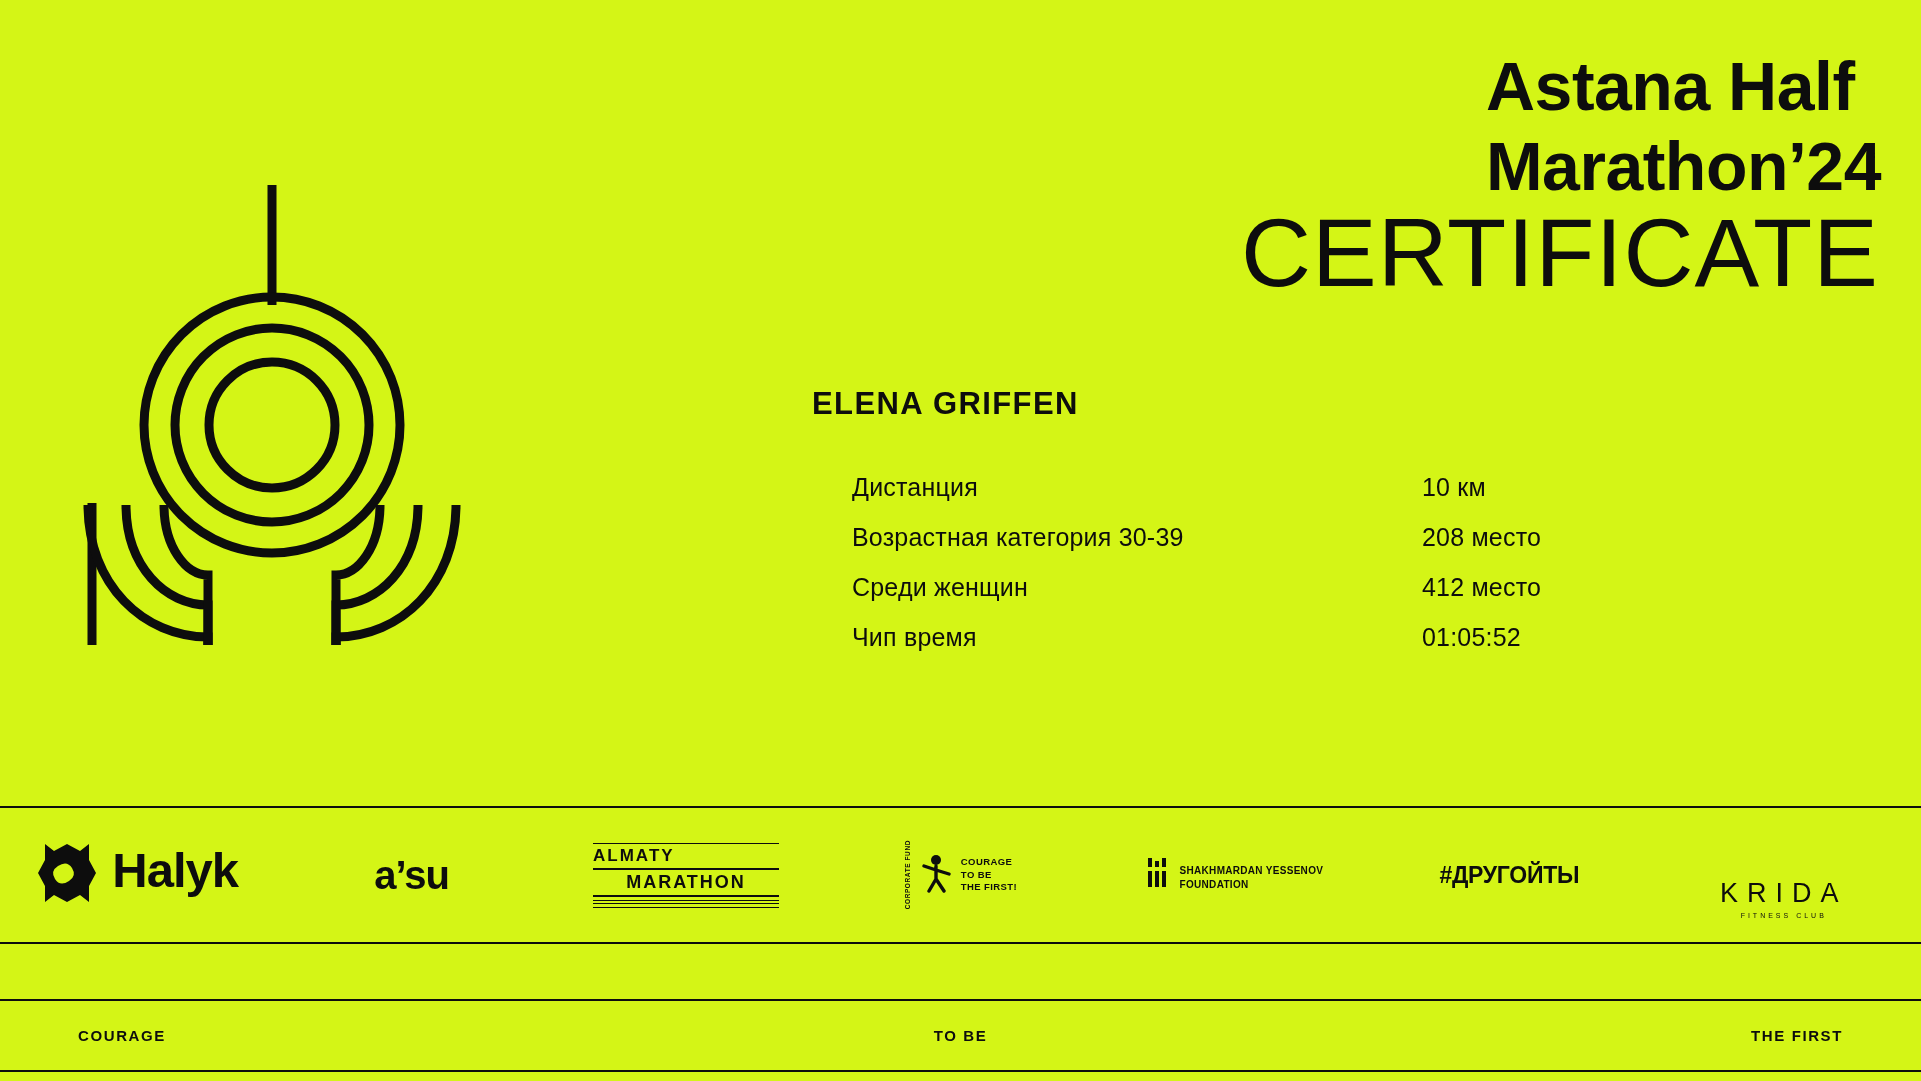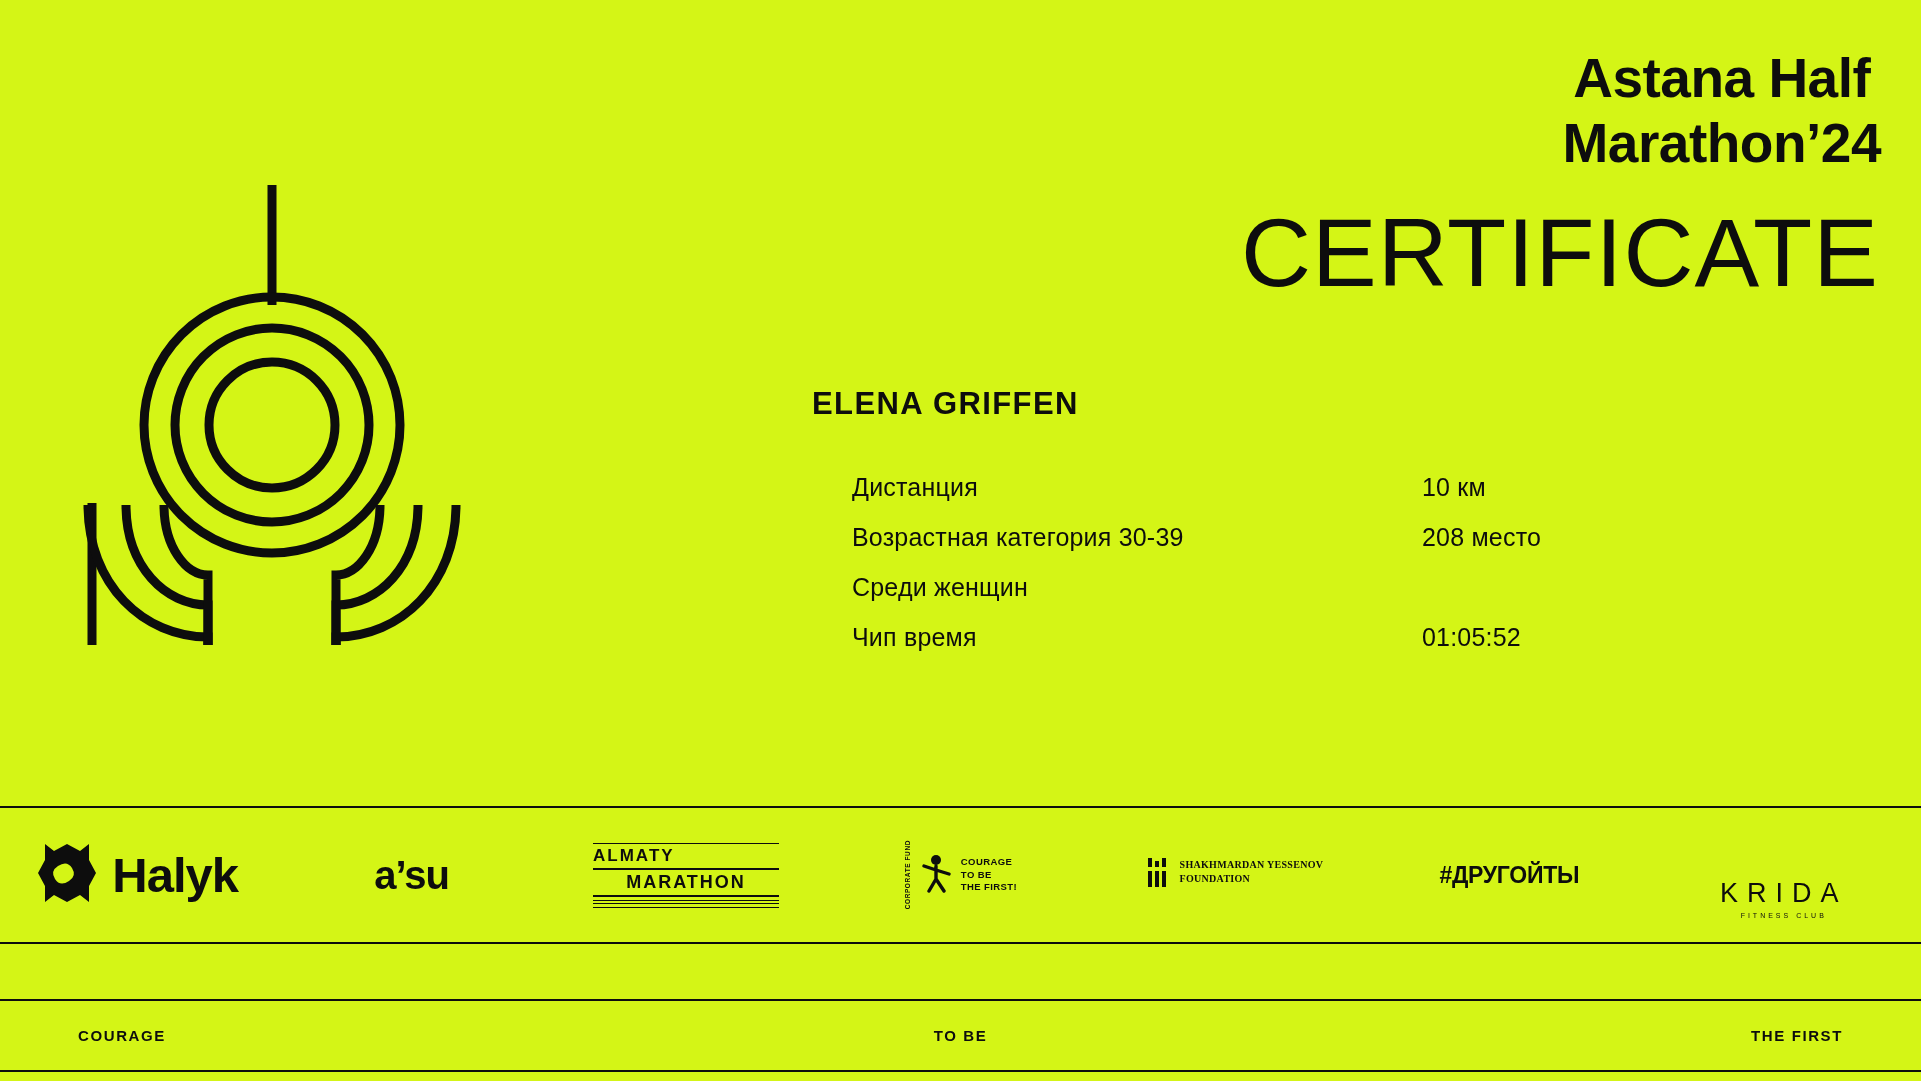--- a/index.html
+++ b/index.html
@@ -13,22 +13,22 @@
     font-family: "Liberation Sans", sans-serif;
     color: #0d0d0d;
     position: relative;
   }
 
   
   .event-title {
     position: absolute;
     right: 40px;
     top: 46px;
-    text-align: center;
-    font-size: 55px;
+    text-align: left;
+    font-size: 68px;
     line-height: 1.18;
     font-weight: 700;
     letter-spacing: -0.5px;
     white-space: pre-line;
   }
   .cert-word {
     position: absolute;
     right: 42px;
     top: 204px;
     font-size: 97px;
@@ -93,39 +93,39 @@
     align-items: center;
   }
   .sponsor {
     flex: 1;
     display: flex;
     align-items: center;
     justify-content: center;
     height: 100%;
   }
 
-  .halyk { display: flex; align-items: center; gap: 14px; }
+  .halyk { display: flex; align-items: flex-start; gap: 14px; }
   .halyk-name { font-size: 49px; font-weight: 700; letter-spacing: -1px; }
 
   .asu-logo { font-size: 40px; font-weight: 700; letter-spacing: -1px; }
 
   .almaty-marathon { text-align: center; width: 186px; }
   .am-line { height: 2px; background: #0d0d0d; margin: 2px 0; }
   .am-thin { height: 1px; background: #0d0d0d; margin: 2.5px 0; }
   .am-t1 { font-size: 17px; font-weight: 700; letter-spacing: 2px; text-align: left; }
   .am-t2 { font-size: 18px; font-weight: 700; letter-spacing: 2px; }
 
   .courage-fund { display: flex; align-items: center; gap: 8px; }
   .cf-text { font-size: 9.5px; font-weight: 700; line-height: 1.35; letter-spacing: 0.4px; }
   .cf-side {
     font-size: 6.5px; font-weight: 700; letter-spacing: 0.6px;
     writing-mode: vertical-rl; transform: rotate(180deg);
   }
 
-  .yessenov { display: flex; align-items: flex-start; gap: 7px; font-family: Liberation Serif, serif; }
+  .yessenov { display: flex; align-items: flex-end; gap: 7px; }
   .y-text { font-size: 10px; font-weight: 700; line-height: 1.4; letter-spacing: 0.3px; }
 
   .drugoity { font-size: 23px; font-weight: 700; letter-spacing: -0.3px; }
 
   .krida { text-align: center; }
   .krida-main { font-size: 27px; letter-spacing: 9px; margin-top: 46px; }
   .krida-sub { font-size: 7px; letter-spacing: 3px; margin-top: 3px; }
 
   
   .footer {
@@ -171,20 +171,21 @@
   <div class="result-row">
     <div class="result-label">Дистанция</div>
     <div class="result-value">10 км</div>
   </div>
   <div class="result-row">
     <div class="result-label">Возрастная категория 30-39</div>
     <div class="result-value">208 место</div>
   </div>
   <div class="result-row">
     <div class="result-label">Среди женщин</div>
+    <div class="result-value">412 место</div>
   </div>
   <div class="result-row">
     <div class="result-label">Чип время</div>
     <div class="result-value">01:05:52</div>
   </div>
 </div>
 
 <div class="rule rule-1"></div>
 <div class="rule rule-2"></div>
 <div class="rule rule-3"></div>

